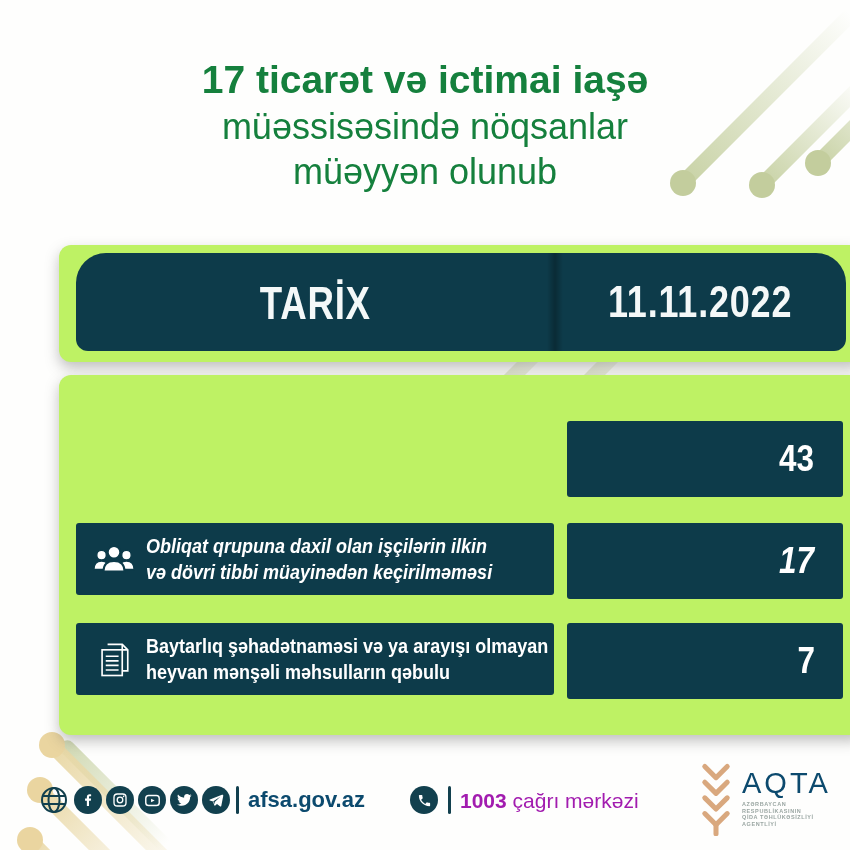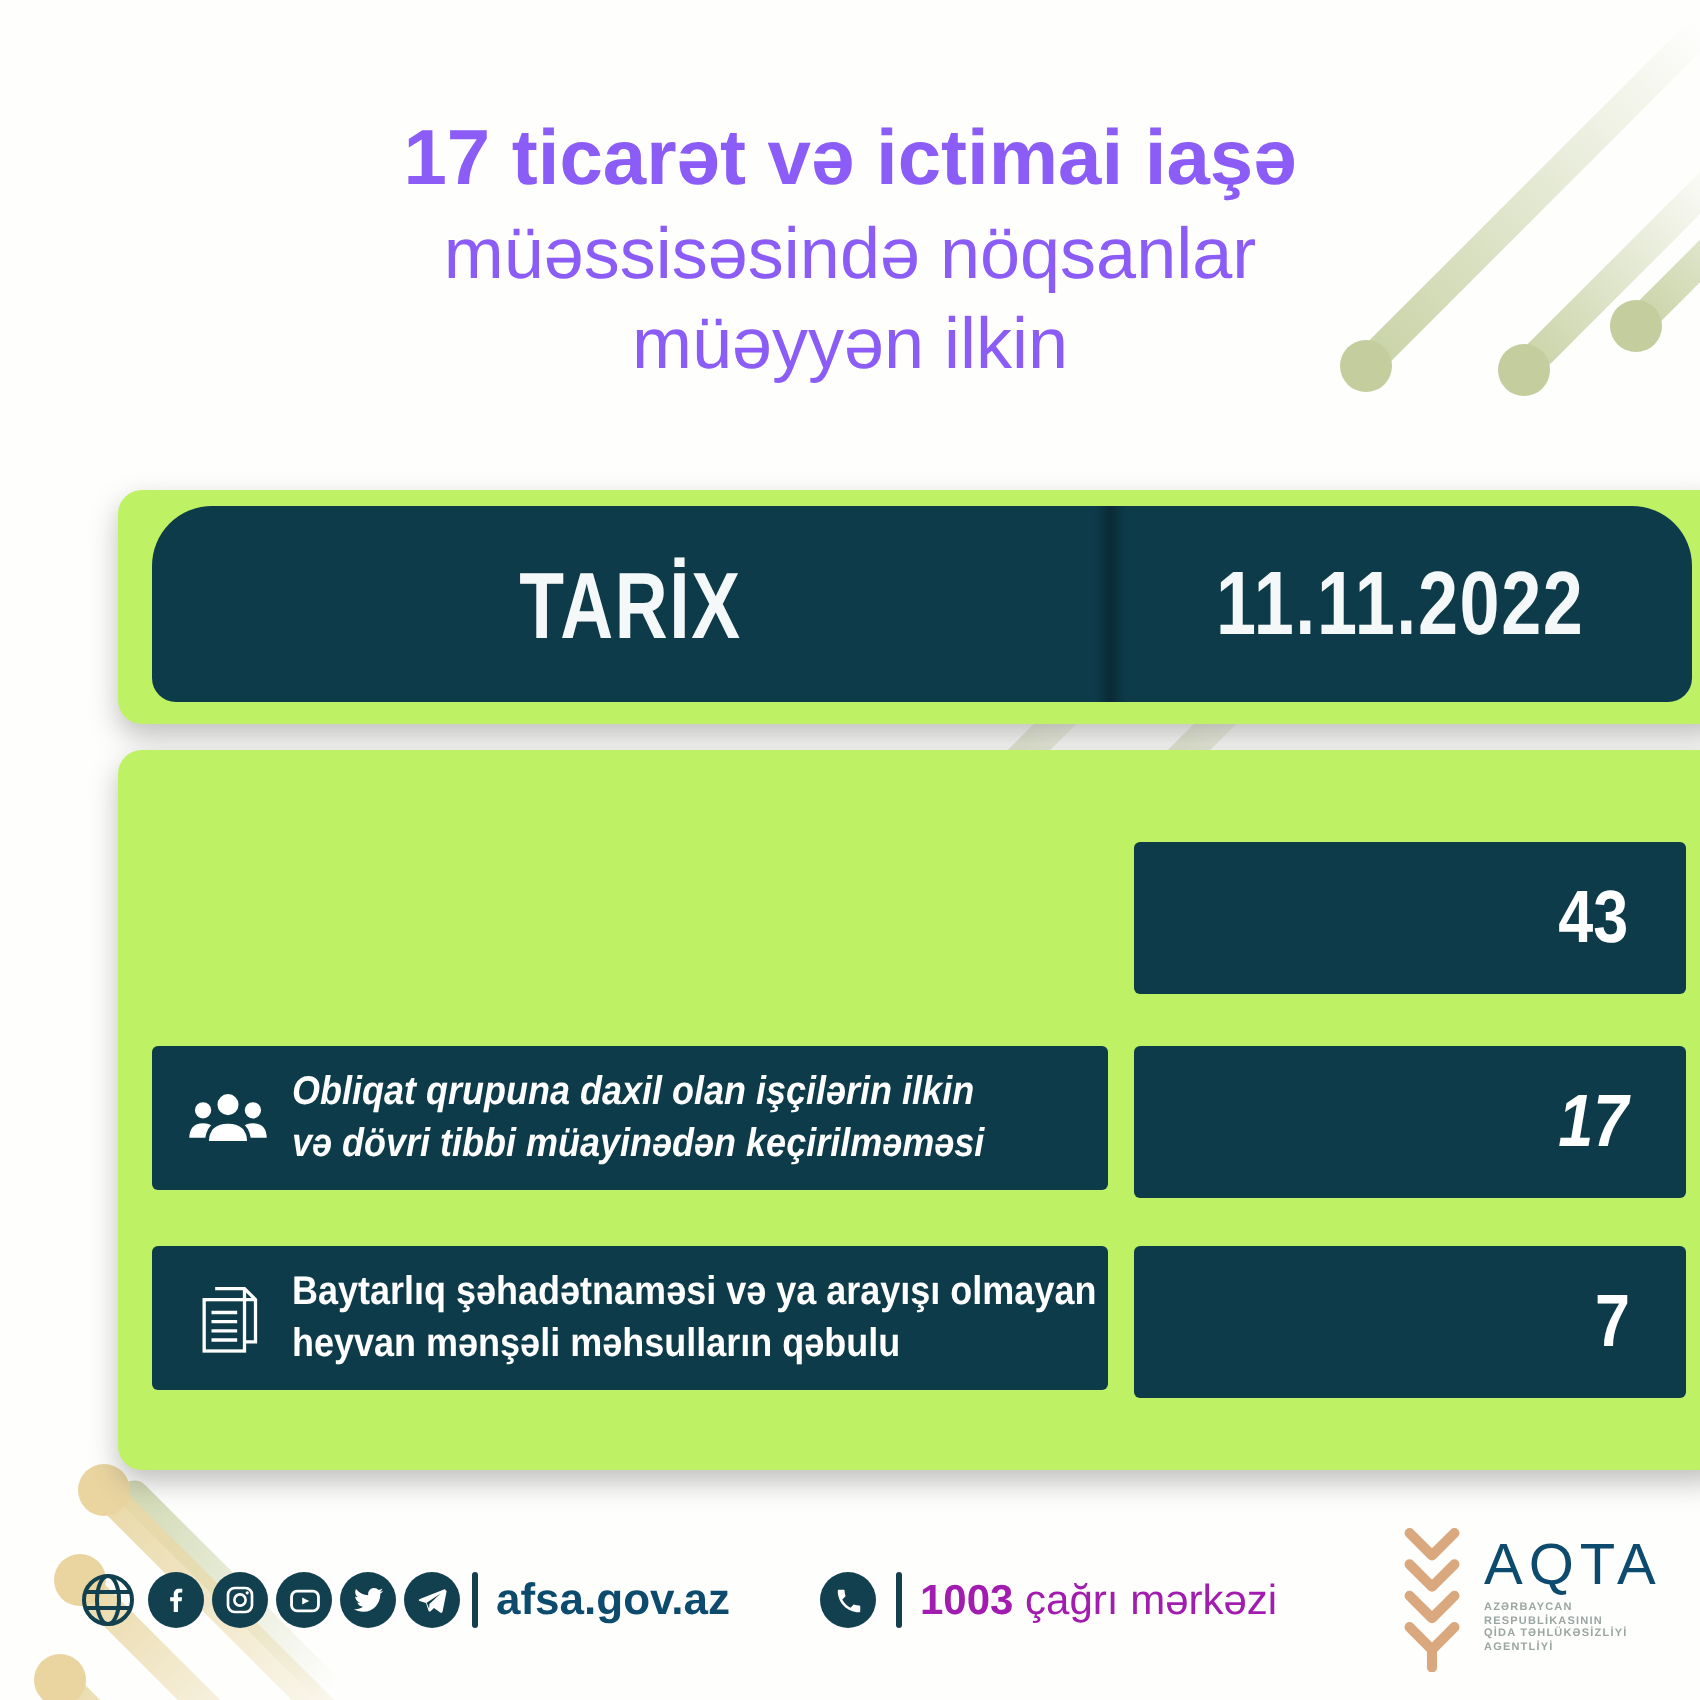--- a/index.html
+++ b/index.html
@@ -12,21 +12,21 @@
     background:linear-gradient(to right,#c8d2a5 0%,rgba(255,255,255,0) 95%);}
   .stripe.bl{transform:rotate(45deg);transform-origin:0 50%;
     background:linear-gradient(to right,#e9d8a6 0%,rgba(255,255,255,0) 97%);}
   .stripe.sage-bl{transform:rotate(45deg);transform-origin:0 50%;
     background:linear-gradient(to right,rgba(200,210,165,.85) 0%,rgba(255,255,255,0) 97%);}
   .dot{position:absolute;width:26px;height:26px;border-radius:50%;z-index:0;}
   .dot.sage{background:#c3cd9d;}
   .dot.tan{background:#ead5a0;}
 
   
-  .title{position:absolute;top:56px;left:0;width:850px;text-align:center;color:#8b5cf6;z-index:2;}
+  .title{position:absolute;top:56px;left:0;width:850px;text-align:center;color:#15803d;z-index:2;}
   .title .l1{font-size:39px;font-weight:800;line-height:48px;}
   .title .l2,.title .l3{font-size:36px;font-weight:400;line-height:45px;}
 
   
   .card{position:absolute;background:#bef264;border-radius:12px;
     box-shadow:0 6px 14px rgba(90,90,90,.38);z-index:2;margin-left:36px;}
   .tarix-card{left:23px;top:245px;width:804px;height:117px;}
   .banner{position:absolute;left:17px;top:8px;width:770px;height:98px;background:#0d3b4a;
     border-radius:30px 30px 12px 12px;display:flex;}
   .banner .sec1{width:478px;position:relative;display:flex;align-items:center;justify-content:center;}
@@ -78,21 +78,21 @@
   <div class="stripe bl" style="left:52px;top:738px;width:200px;"></div>
   <div class="stripe bl" style="left:40px;top:783px;width:150px;"></div>
   <div class="stripe bl" style="left:30px;top:833px;width:90px;"></div>
   <div class="dot tan" style="left:39px;top:732px;"></div>
   <div class="dot tan" style="left:27px;top:777px;"></div>
   <div class="dot tan" style="left:17px;top:827px;"></div>
 
   <div class="title">
     <div class="l1">17 ticarət və ictimai iaşə</div>
     <div class="l2">müəssisəsində nöqsanlar</div>
-    <div class="l3">müəyyən ilkin</div>
+    <div class="l3">müəyyən olunub</div>
   </div>
 
   <div class="card tarix-card">
     <div class="banner">
       <div class="sec1">
         <span class="cond">TARİX</span>
       </div>
       <div class="divider"></div>
       <div class="sec2">
         <span class="cond date">11.11.2022</span>

